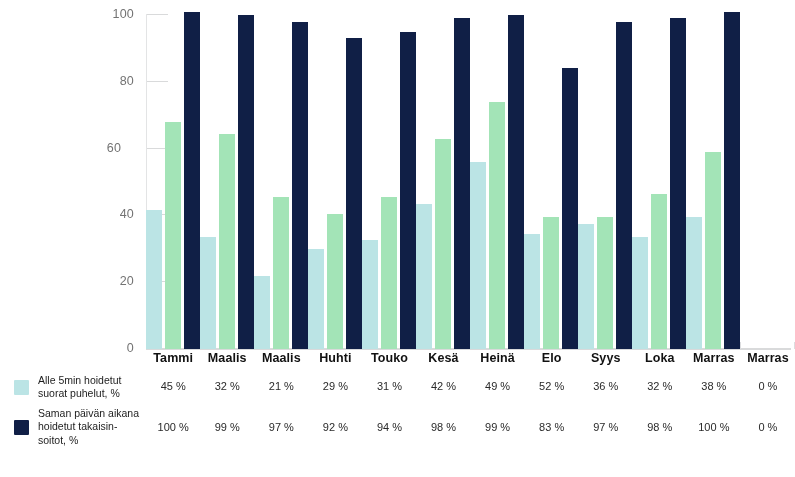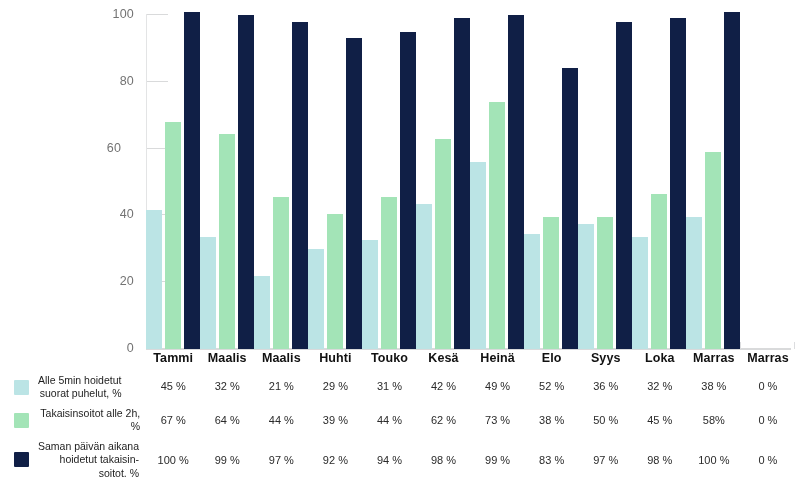--- a/index.html
+++ b/index.html
@@ -150,21 +150,20 @@
 
   td.legendcell {
     padding: 3px 6px 3px 0;
     vertical-align: middle;
   }
   .legend-inner {
     display: flex;
     align-items: center;
     gap: 9px;
     padding-left: 14px;
-    text-align: right;
   }
   .swatch {
     width: 15px;
     height: 15px;
     flex: 0 0 15px;
     border-radius: 1px;
   }
   .swatch.s1 { background: #bbe4e5; }
   .swatch.s2 { background: #a3e4b7; }
   .swatch.s3 { background: #101f46; }
@@ -322,40 +321,20 @@
             <td class="valcell">29 %</td>
             <td class="valcell">31 %</td>
             <td class="valcell">42 %</td>
             <td class="valcell">49 %</td>
             <td class="valcell">52 %</td>
             <td class="valcell">36 %</td>
             <td class="valcell">32 %</td>
             <td class="valcell">38 %</td>
             <td class="valcell">0 %</td>
           </tr>
-          <tr class="row2">
-            <td class="legendcell">
-              <div class="legend-inner">
-                <span class="swatch s2" style="background: rgb(163, 228, 183);"></span>
-                <span class="legend-text">Takaisinsoitot alle 2h, %</span>
-              </div>
-            </td>
-            <td class="valcell">67 %</td>
-            <td class="valcell">64 %</td>
-            <td class="valcell">44 %</td>
-            <td class="valcell">39 %</td>
-            <td class="valcell">44 %</td>
-            <td class="valcell">62 %</td>
-            <td class="valcell">73 %</td>
-            <td class="valcell">38 %</td>
-            <td class="valcell">50 %</td>
-            <td class="valcell">45 %</td>
-            <td class="valcell">58%</td>
-            <td class="valcell">0 %</td>
-          </tr>
           <tr class="row3">
             <td class="legendcell">
               <div class="legend-inner">
                 <span class="swatch s3" style="background: rgb(16, 31, 70);"></span>
                 <span class="legend-text">Saman päivän aikana<br>hoidetut takaisin-<br>soitot, %</span>
               </div>
             </td>
             <td class="valcell">100 %</td>
             <td class="valcell">99 %</td>
             <td class="valcell">97 %</td>

